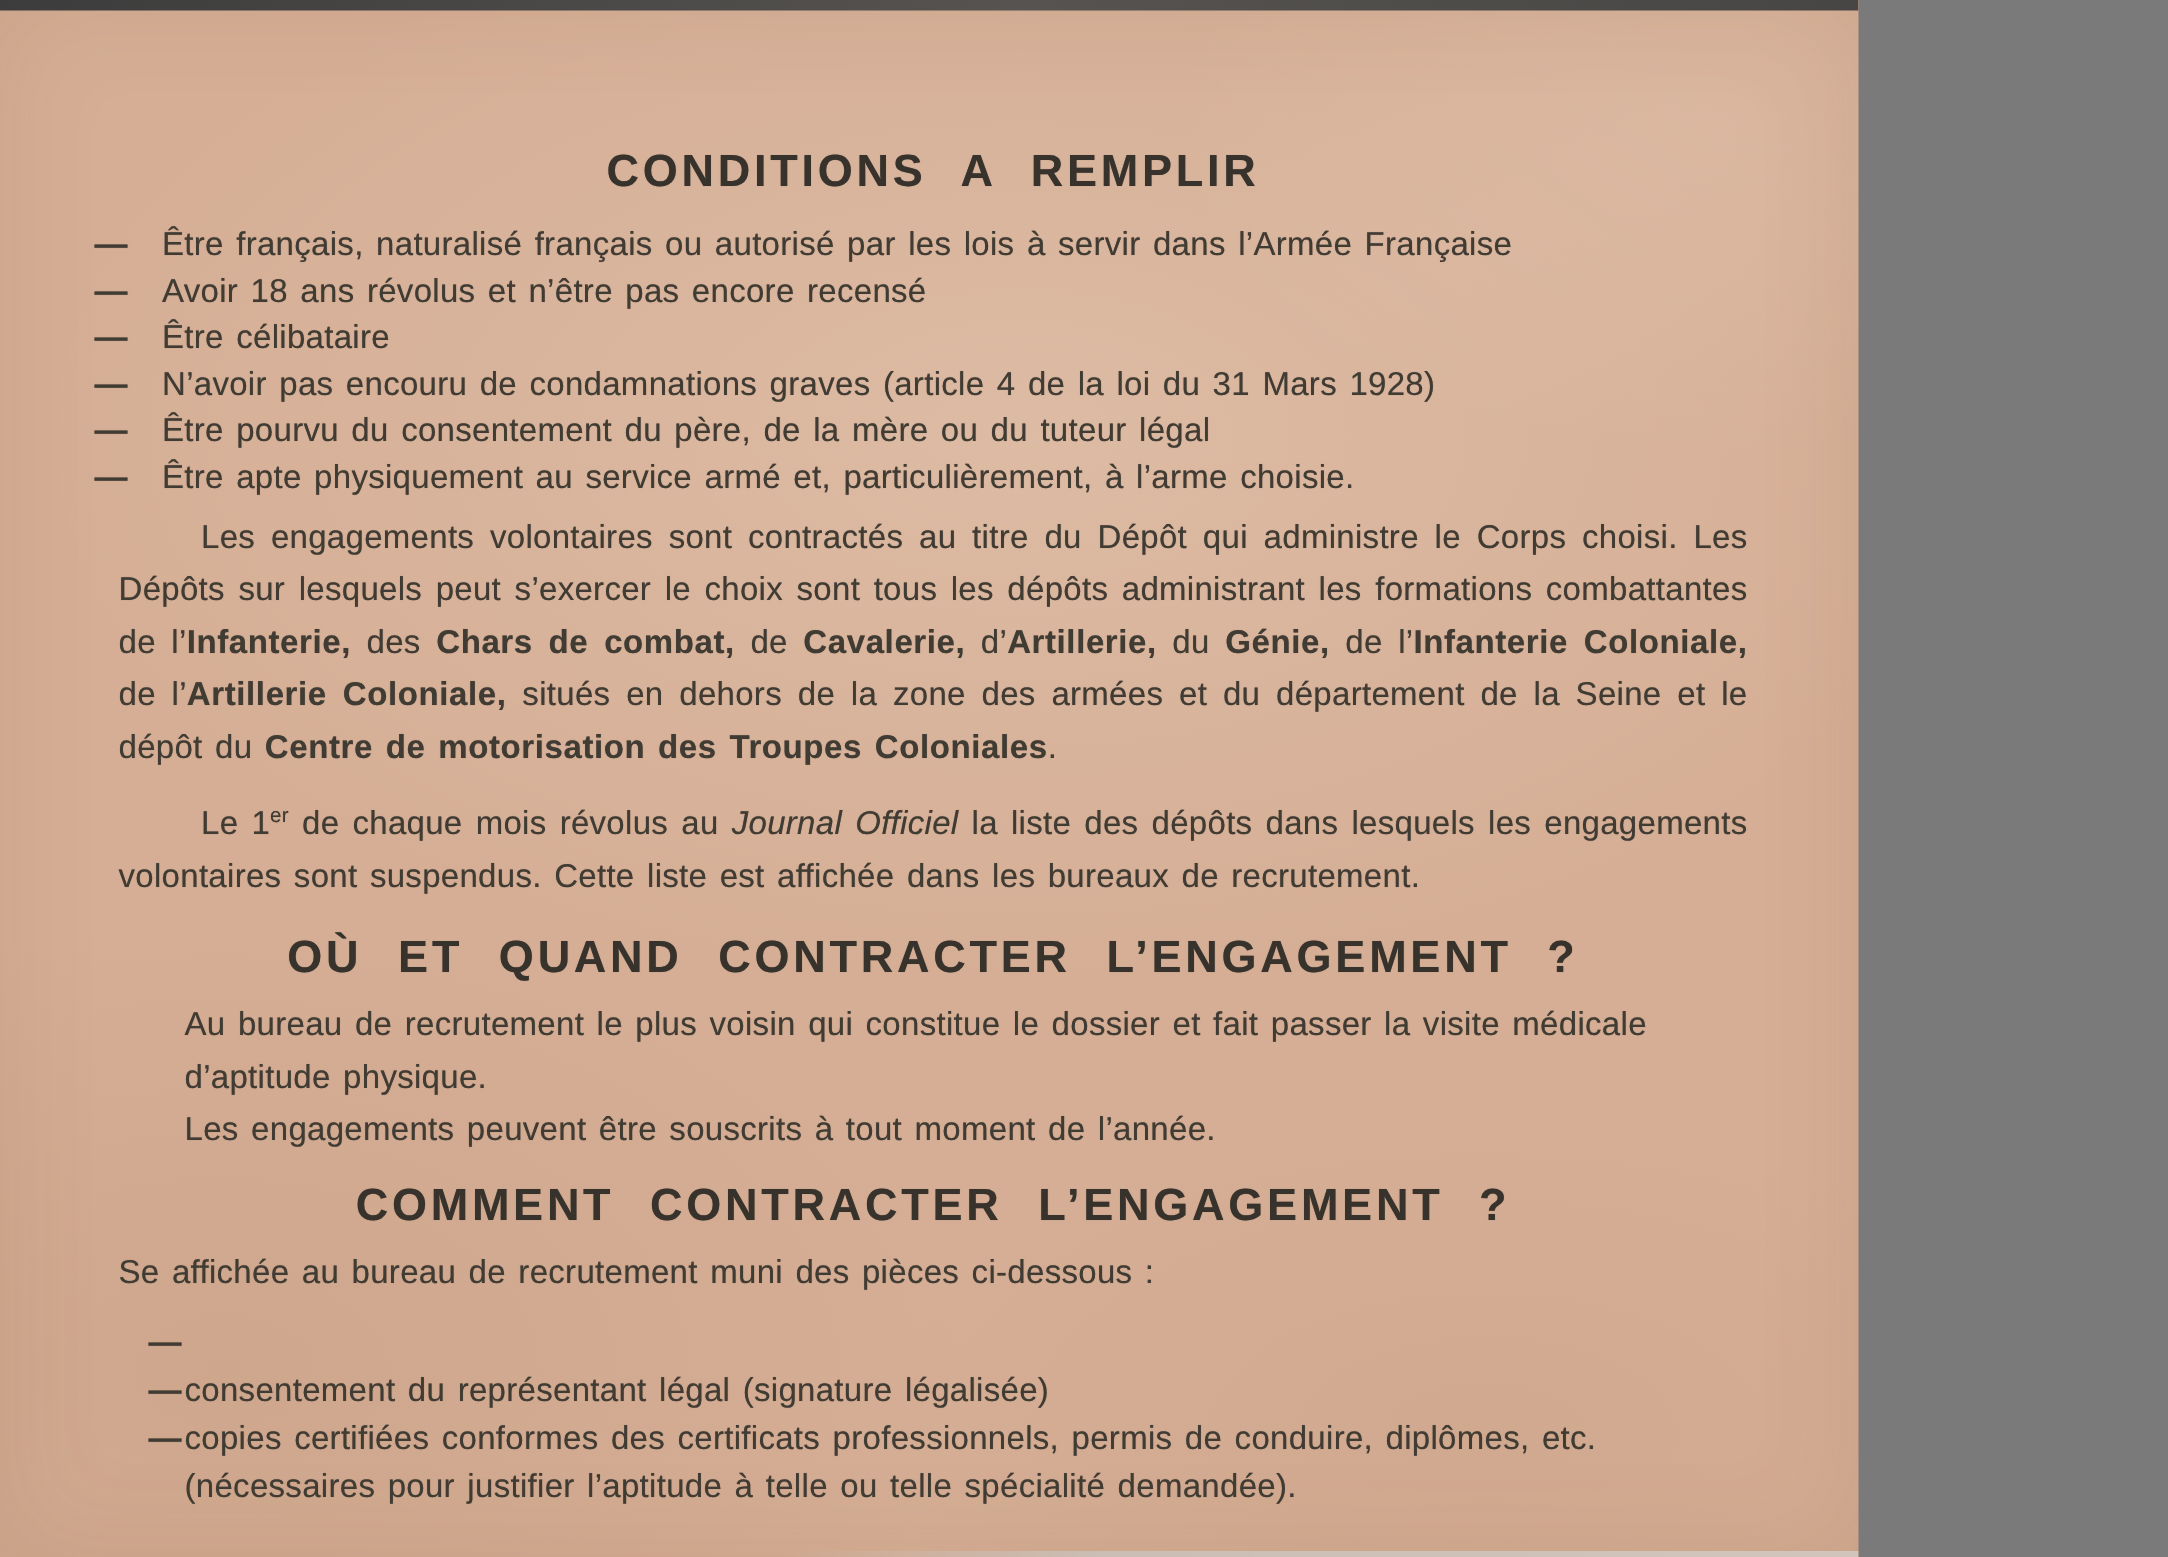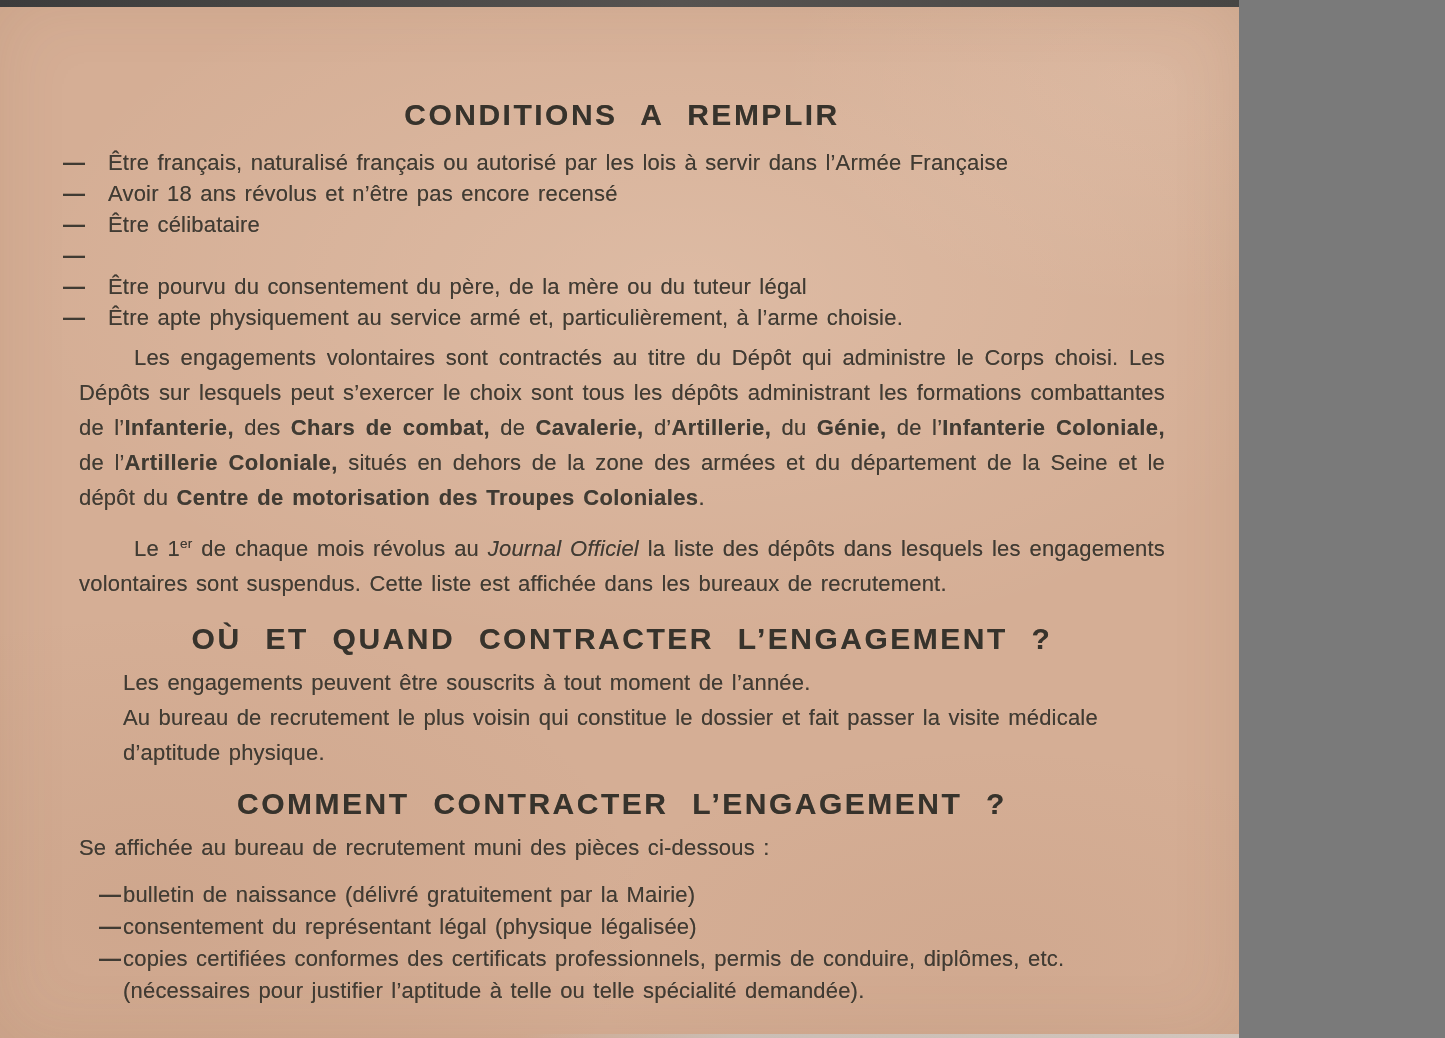--- a/index.html
+++ b/index.html
@@ -121,54 +121,54 @@
       <li class="dash-item">
         <span class="dash">—</span>
         <span class="item-text">Avoir 18 ans révolus et n’être pas encore recensé</span>
       </li>
       <li class="dash-item">
         <span class="dash">—</span>
         <span class="item-text">Être célibataire</span>
       </li>
       <li class="dash-item">
         <span class="dash">—</span>
+        <span class="item-text">N’avoir pas encouru de condamnations graves (article 4 de la loi du 31 Mars 1928)</span>
       </li>
       <li class="dash-item">
         <span class="dash">—</span>
         <span class="item-text">Être pourvu du consentement du père, de la mère ou du tuteur légal</span>
       </li>
       <li class="dash-item">
         <span class="dash">—</span>
         <span class="item-text">Être apte physiquement au service armé et, particulièrement, à l’arme choisie.</span>
       </li>
     </ul>
 
 
     <p class="para justify indent p-choix-1"><span>Les engagements volontaires sont contractés au titre du Dépôt qui administre le Corps choisi. Les Dépôts sur lesquels peut s’exercer le choix sont tous les dépôts administrant les formations combattantes de l’</span><span class="seg-bold">Infanterie,</span><span> des </span><span class="seg-bold">Chars de combat,</span><span> de </span><span class="seg-bold">Cavalerie,</span><span> d’</span><span class="seg-bold">Artillerie,</span><span> du </span><span class="seg-bold">Génie,</span><span> de l’</span><span class="seg-bold">Infanterie Coloniale,</span><span> de l’</span><span class="seg-bold">Artillerie Coloniale,</span><span> situés en dehors de la zone des armées et du département de la Seine et le dépôt du </span><span class="seg-bold">Centre de motorisation des Troupes Coloniales</span><span>.</span></p>
     <p class="para justify indent p-choix-2"><span>Le 1</span><span class="seg-sup">er</span><span> de chaque mois révolus au </span><span class="seg-italic">Journal Officiel</span><span> la liste des dépôts dans lesquels les engagements volontaires sont suspendus. Cette liste est affichée dans les bureaux de recrutement.</span></p>
 
     <h2 class="heading h-ou-quand">OÙ ET QUAND CONTRACTER L’ENGAGEMENT ?</h2>
 
     <div class="ou-quand-block">
+      <div class="line">Au bureau de recrutement le plus voisin qui constitue le dossier et fait passer la visite médicale d’aptitude physique.</div>
       <div class="line">Les engagements peuvent être souscrits à tout moment de l’année.</div>
-      <div class="line">Au bureau de recrutement le plus voisin qui constitue le dossier et fait passer la visite médicale d’aptitude physique.</div>
     </div>
 
     <h2 class="heading h-comment">COMMENT CONTRACTER L’ENGAGEMENT ?</h2>
 
     <p class="para p-comment-intro">Se affichée au bureau de recrutement muni des pièces ci-dessous :</p>
 
     <ul class="dash-list docs-list">
       <li class="dash-item">
         <span class="dash">—</span>
-        <span class="item-text">bulletin de naissance (délivré gratuitement par la Mairie)</span>
       </li>
       <li class="dash-item">
         <span class="dash">—</span>
-        <span class="item-text">consentement du représentant légal (physique légalisée)</span>
+        <span class="item-text">consentement du représentant légal (signature légalisée)</span>
       </li>
       <li class="dash-item">
         <span class="dash">—</span>
         <span class="item-text">copies certifiées conformes des certificats professionnels, permis de conduire, diplômes, etc. (nécessaires pour justifier l’aptitude à telle ou telle spécialité demandée).</span>
       </li>
     </ul>
 
   </main>
 
   <div class="scan-edge-bottom"></div>

